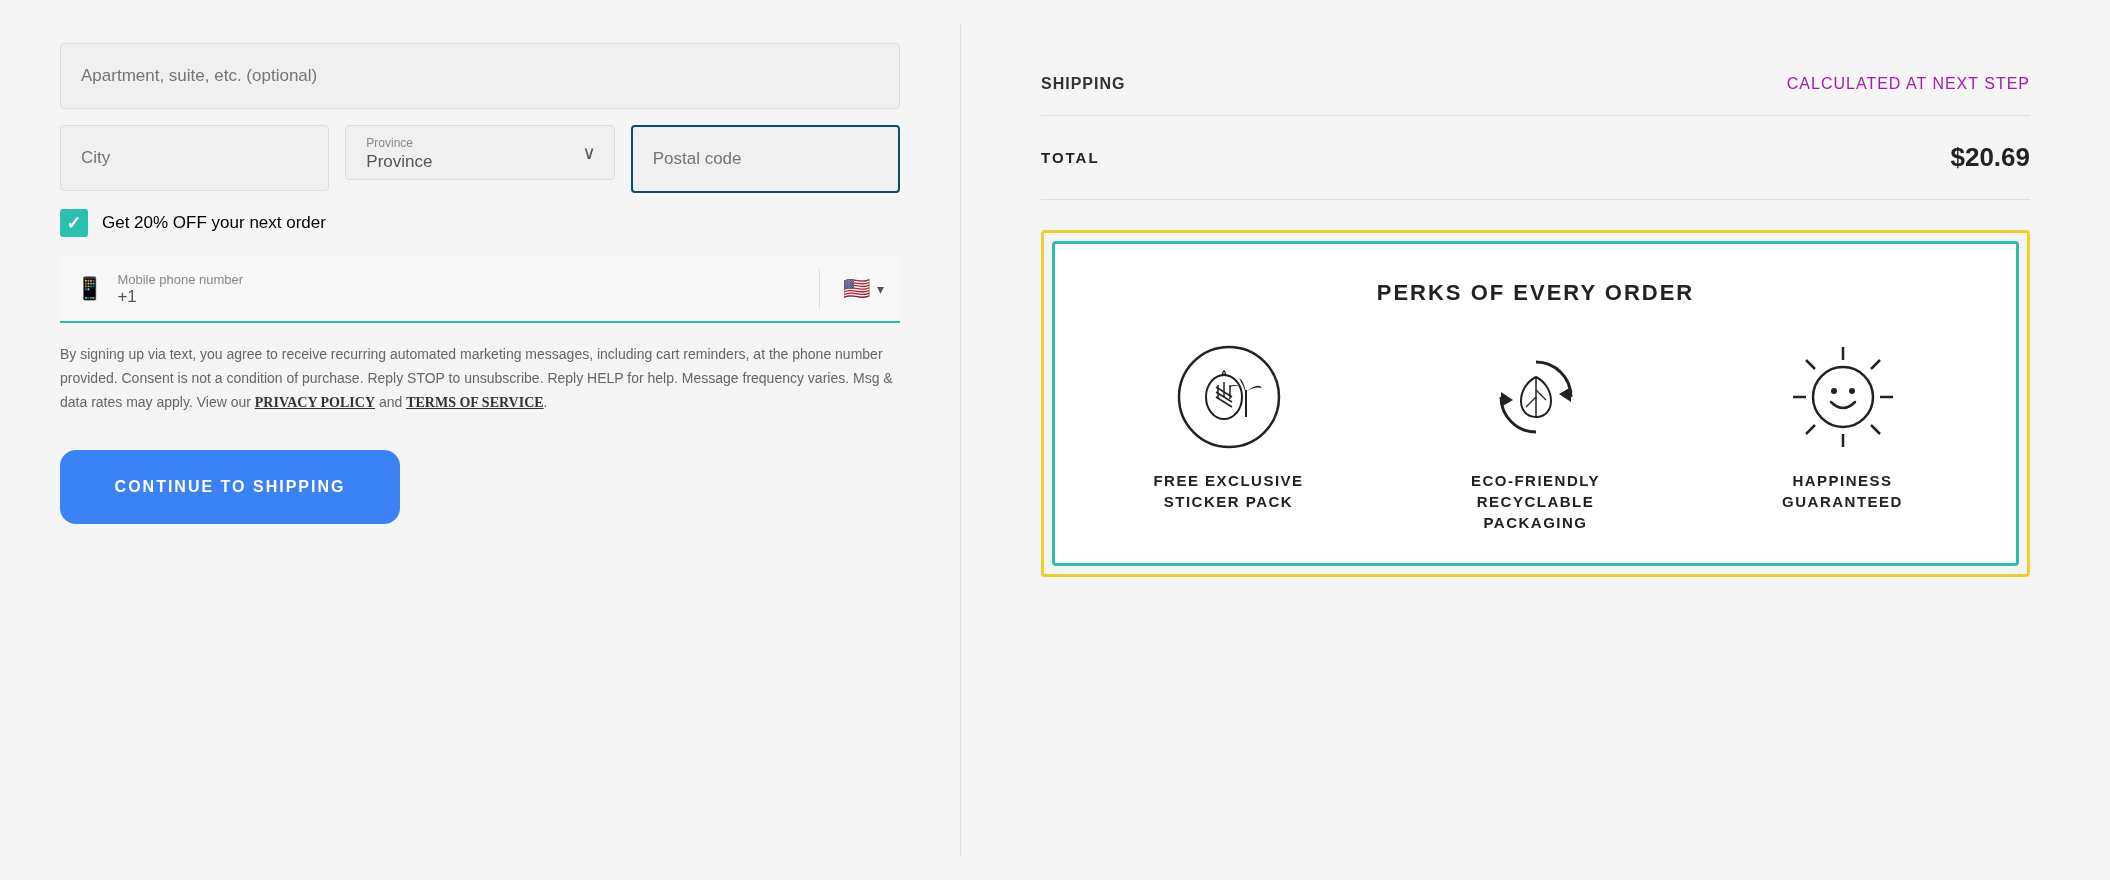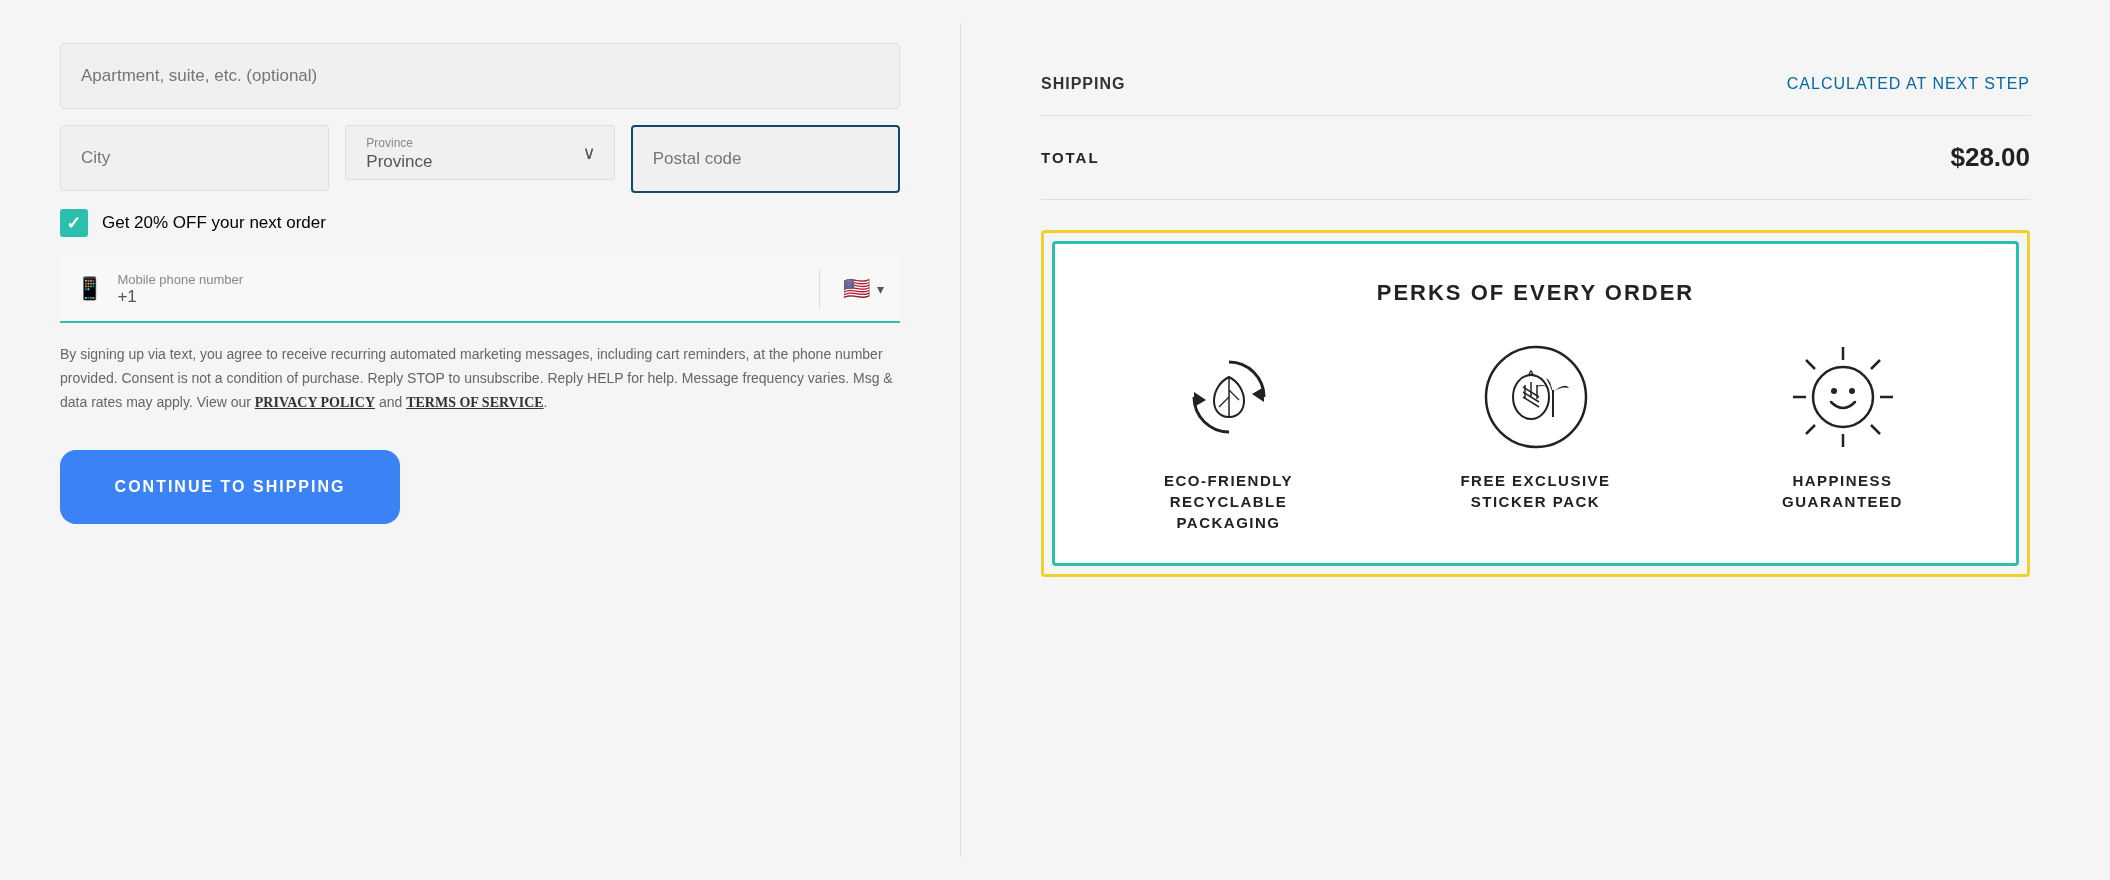--- a/index.html
+++ b/index.html
@@ -253,21 +253,21 @@
       border-bottom: 1px solid #e0e0e0;
     }
     .summary-label {
       font-size: 16px;
       font-weight: 700;
       letter-spacing: 1px;
       color: #333;
     }
     .summary-value {
       font-size: 16px;
-      color: #0369a1;
+      color: #a21caf;
       letter-spacing: 1px;
     }
     .total-row {
       display: flex;
       justify-content: space-between;
       align-items: center;
       padding: 26px 0;
       border-bottom: 1px solid #e0e0e0;
     }
     .total-label {
@@ -393,43 +393,27 @@
   <div class="right-panel">
     <div class="order-summary">
 
       <div class="summary-row">
         <span class="summary-label">SHIPPING</span>
         <span class="summary-value">CALCULATED AT NEXT STEP</span>
       </div>
 
       <div class="total-row">
         <span class="total-label">TOTAL</span>
-        <span class="total-value">$28.00</span>
+        <span class="total-value">$20.69</span>
       </div>
 
       <div class="perks-outer">
         <div class="perks-inner">
           <div class="perks-title">PERKS OF EVERY ORDER</div>
           <div class="perks-items">
-
-            <div class="perk-item">
-              <svg class="perk-icon" viewBox="0 0 110 110" fill="none" xmlns="http://www.w3.org/2000/svg">
-
-                <path d="M55 20 A35 35 0 0 1 90 55" stroke="#222" stroke-width="3" fill="none"></path>
-                <polygon points="90,45 90,60 78,52" fill="#222"></polygon>
-                <path d="M55 90 A35 35 0 0 1 20 55" stroke="#222" stroke-width="3" fill="none"></path>
-                <polygon points="20,65 20,50 32,58" fill="#222"></polygon>
-
-                <path d="M55 35 C35 45 35 75 55 75 C75 75 75 45 55 35Z" stroke="#222" stroke-width="2" fill="none"></path>
-                <line x1="55" y1="35" x2="55" y2="75" stroke="#222" stroke-width="1.5"></line>
-                <line x1="55" y1="48" x2="65" y2="58" stroke="#222" stroke-width="1.2"></line>
-                <line x1="55" y1="55" x2="45" y2="65" stroke="#222" stroke-width="1.2"></line>
-              </svg>
-              <span class="perk-label">ECO-FRIENDLY<br>RECYCLABLE<br>PACKAGING</span>
-            </div>
 
             <div class="perk-item">
               <svg class="perk-icon" viewBox="0 0 110 110" fill="none" xmlns="http://www.w3.org/2000/svg">
                 <circle cx="55" cy="55" r="50" stroke="#222" stroke-width="2.5" fill="none"></circle>
 
                 <ellipse cx="50" cy="55" rx="18" ry="22" stroke="#222" stroke-width="2" fill="none"></ellipse>
                 <line x1="42" y1="45" x2="58" y2="55" stroke="#222" stroke-width="1.5"></line>
                 <line x1="42" y1="50" x2="58" y2="60" stroke="#222" stroke-width="1.5"></line>
                 <line x1="42" y1="55" x2="58" y2="65" stroke="#222" stroke-width="1.5"></line>
                 <line x1="44" y1="43" x2="44" y2="57" stroke="#222" stroke-width="1.5"></line>
@@ -438,20 +422,36 @@
 
                 <path d="M44 35 Q50 28 56 35 Q50 32 44 35Z" fill="#222"></path>
                 <path d="M48 34 Q50 24 52 34" stroke="#222" stroke-width="1.5" fill="none"></path>
 
                 <line x1="72" y1="75" x2="72" y2="48" stroke="#222" stroke-width="2"></line>
                 <path d="M72 48 Q60 40 55 45 Q65 42 72 48Z" fill="#222"></path>
                 <path d="M72 50 Q84 40 88 46 Q80 44 72 50Z" fill="#222"></path>
                 <path d="M72 52 Q70 38 65 36 Q70 44 72 52Z" fill="#222"></path>
               </svg>
               <span class="perk-label">FREE EXCLUSIVE<br>STICKER PACK</span>
+            </div>
+
+            <div class="perk-item">
+              <svg class="perk-icon" viewBox="0 0 110 110" fill="none" xmlns="http://www.w3.org/2000/svg">
+
+                <path d="M55 20 A35 35 0 0 1 90 55" stroke="#222" stroke-width="3" fill="none"></path>
+                <polygon points="90,45 90,60 78,52" fill="#222"></polygon>
+                <path d="M55 90 A35 35 0 0 1 20 55" stroke="#222" stroke-width="3" fill="none"></path>
+                <polygon points="20,65 20,50 32,58" fill="#222"></polygon>
+
+                <path d="M55 35 C35 45 35 75 55 75 C75 75 75 45 55 35Z" stroke="#222" stroke-width="2" fill="none"></path>
+                <line x1="55" y1="35" x2="55" y2="75" stroke="#222" stroke-width="1.5"></line>
+                <line x1="55" y1="48" x2="65" y2="58" stroke="#222" stroke-width="1.2"></line>
+                <line x1="55" y1="55" x2="45" y2="65" stroke="#222" stroke-width="1.2"></line>
+              </svg>
+              <span class="perk-label">ECO-FRIENDLY<br>RECYCLABLE<br>PACKAGING</span>
             </div>
 
             <div class="perk-item">
               <svg class="perk-icon" viewBox="0 0 110 110" fill="none" xmlns="http://www.w3.org/2000/svg">
 
                 <line x1="55" y1="5" x2="55" y2="18" stroke="#222" stroke-width="2.5"></line>
                 <line x1="55" y1="92" x2="55" y2="105" stroke="#222" stroke-width="2.5"></line>
                 <line x1="5" y1="55" x2="18" y2="55" stroke="#222" stroke-width="2.5"></line>
                 <line x1="92" y1="55" x2="105" y2="55" stroke="#222" stroke-width="2.5"></line>
                 <line x1="18" y1="18" x2="27" y2="27" stroke="#222" stroke-width="2.5"></line>

